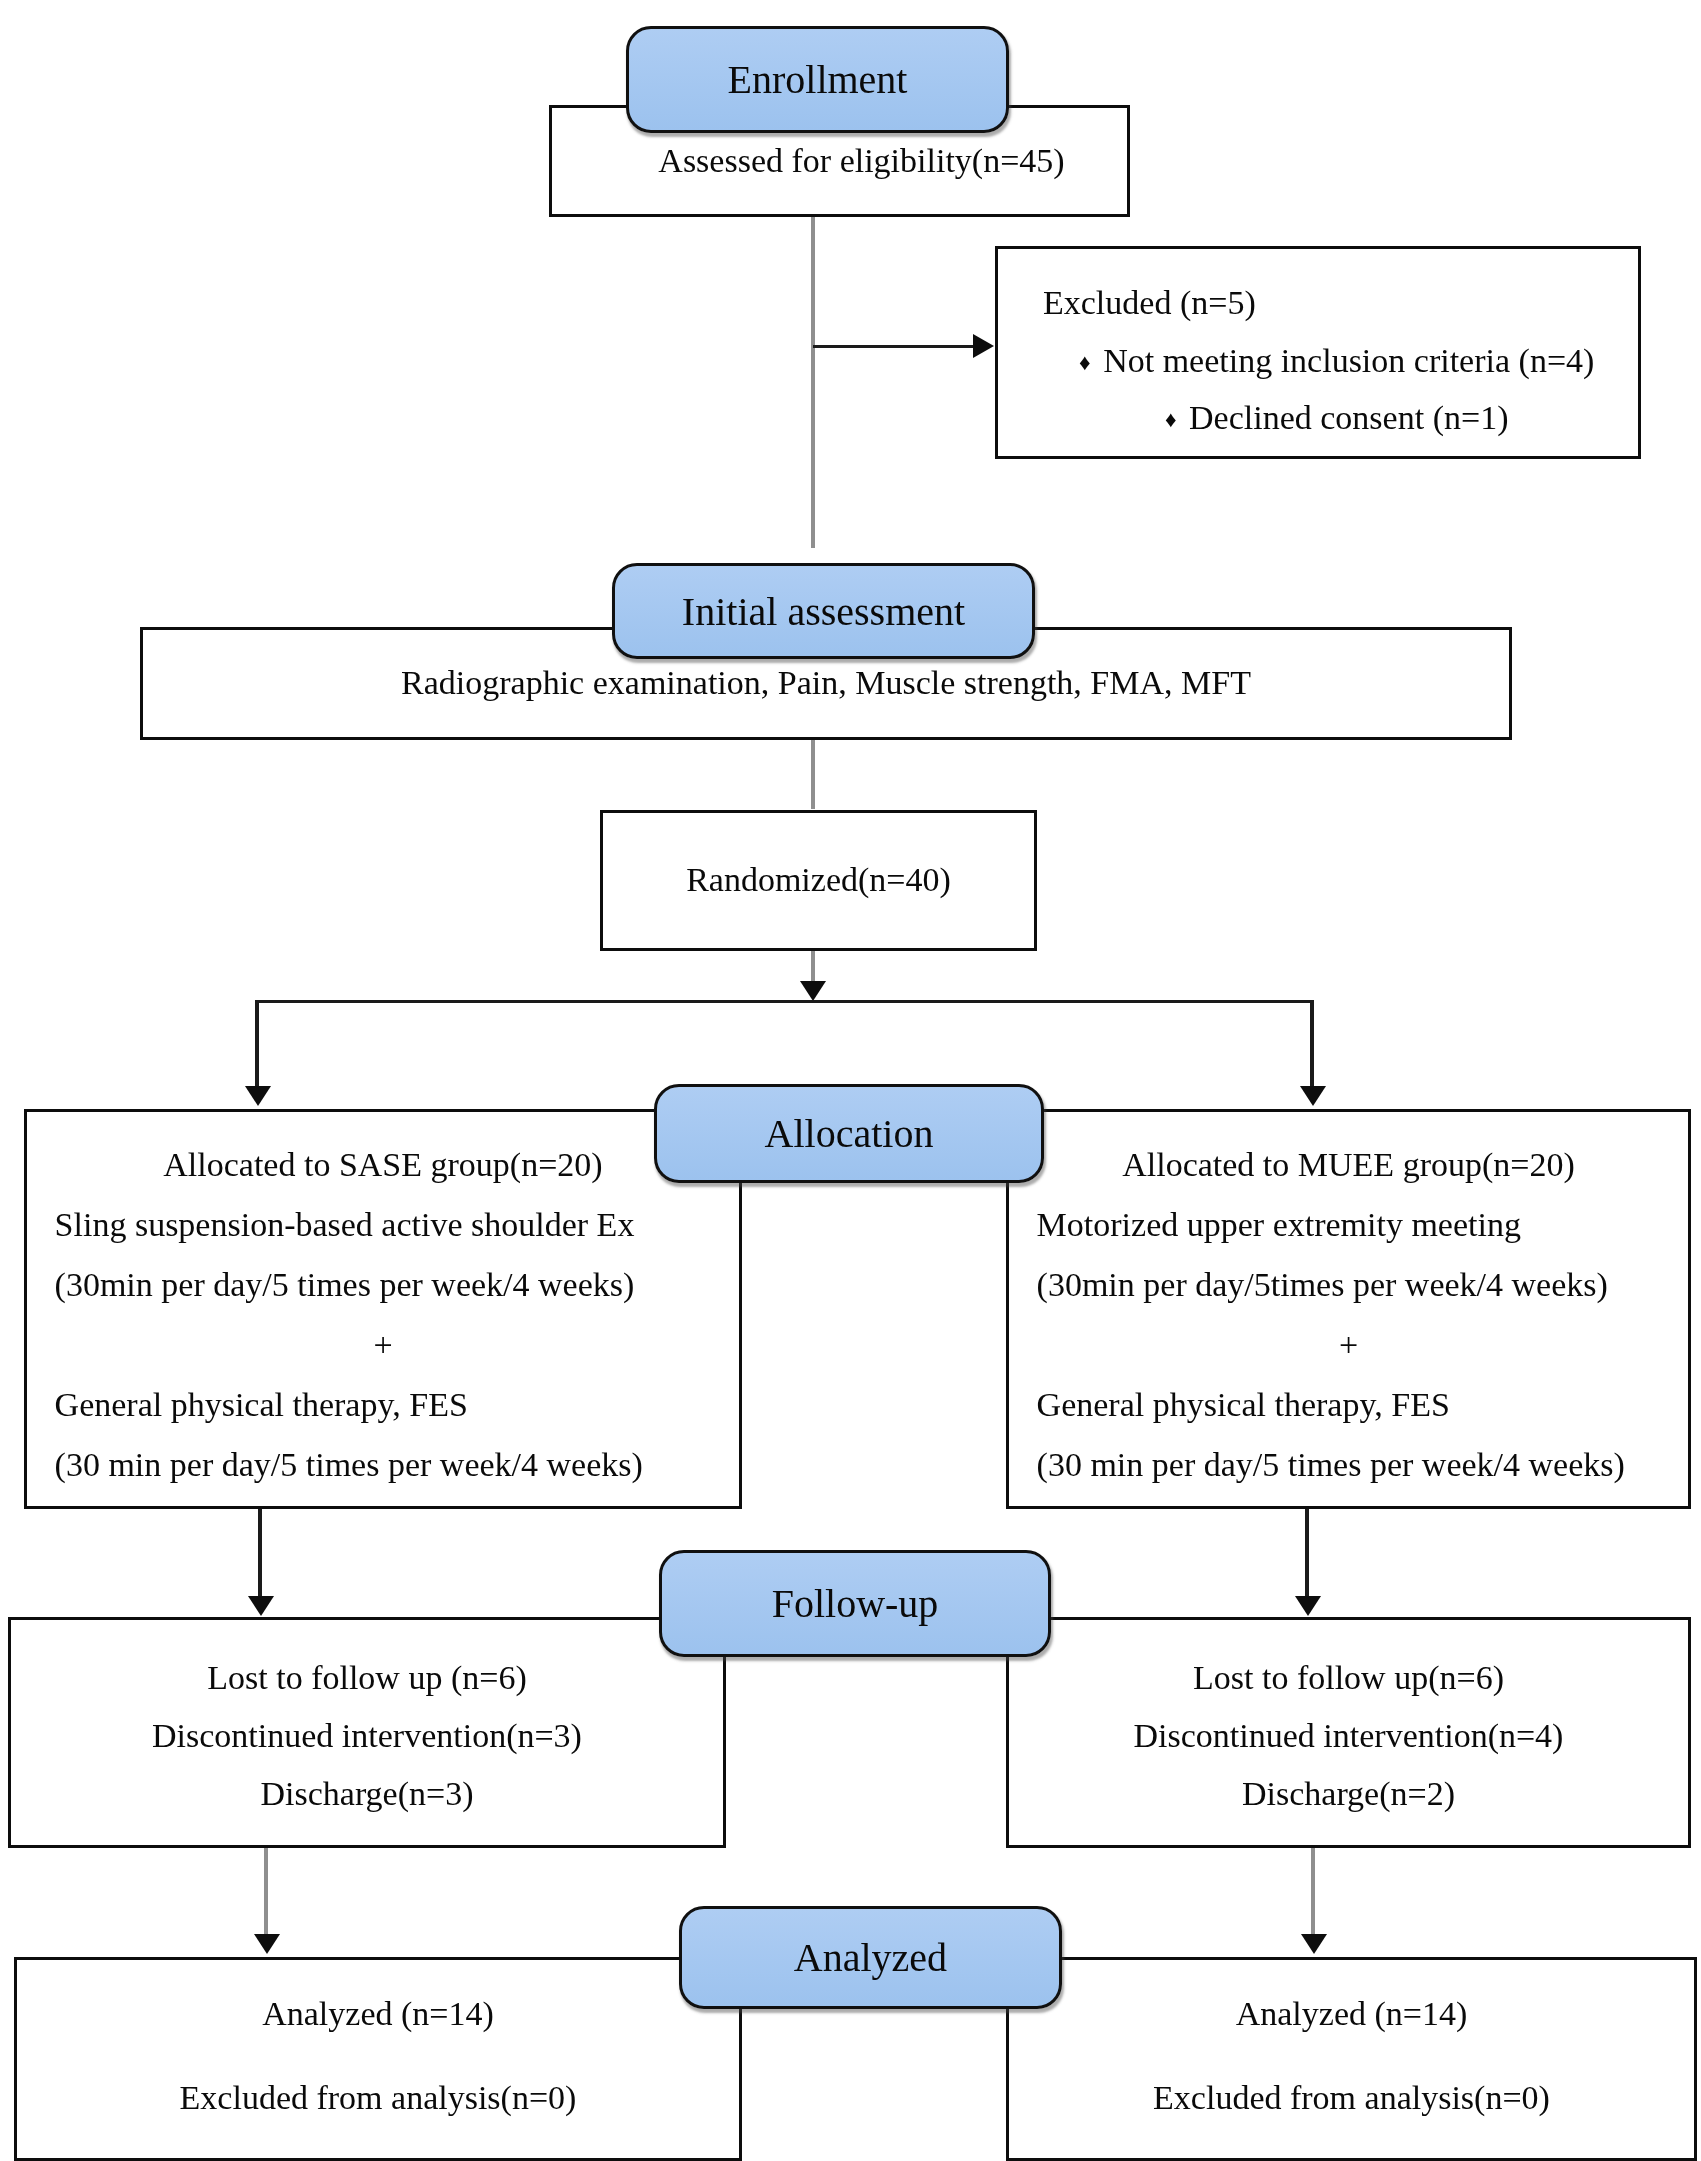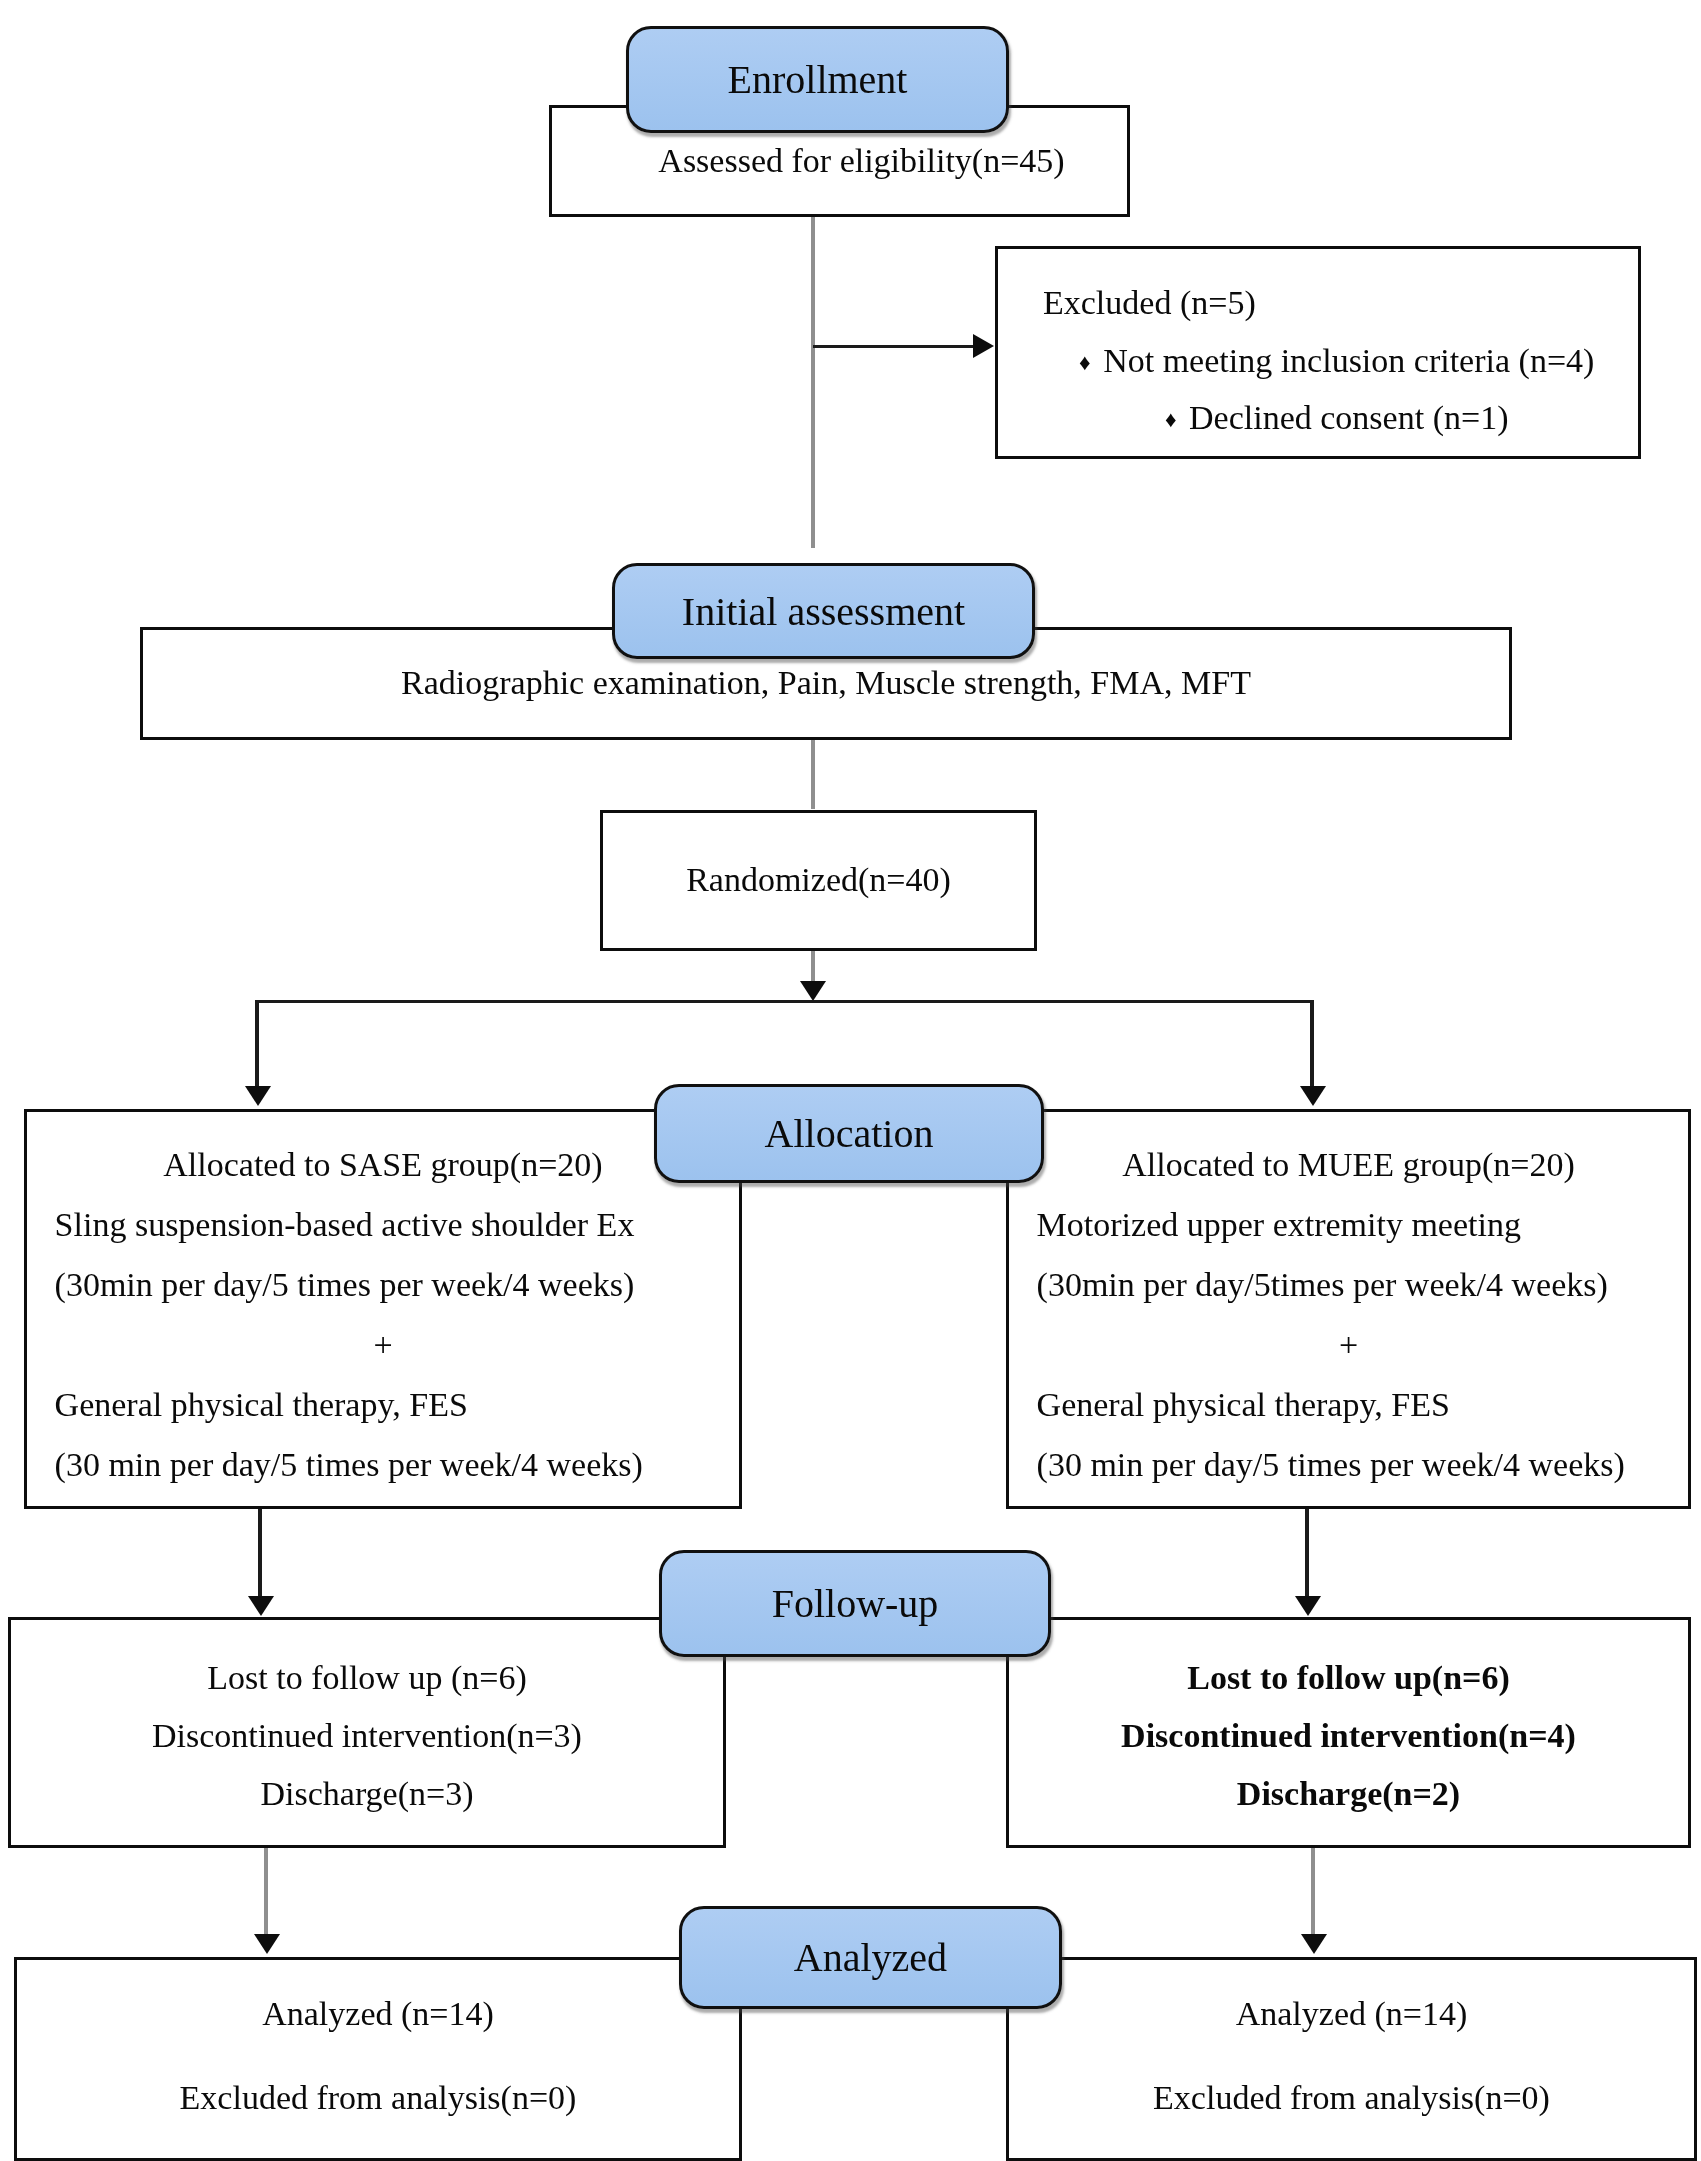--- a/index.html
+++ b/index.html
@@ -150,21 +150,21 @@
   <div class="ah-down" style="left:1295px;top:1596px;"></div>
 
   <div class="wbox" style="left:8px;top:1617px;width:712px;height:225px;">
     <div class="stack fu-stack">
       <div class="ln">Lost to follow up (n=6)</div>
       <div class="ln">Discontinued intervention(n=3)</div>
       <div class="ln">Discharge(n=3)</div>
     </div>
   </div>
 
-  <div class="wbox" style="left:1006px;top:1617px;width:679px;height:225px;font-weight:bold;">
+  <div class="wbox" style="left:1006px;top:1617px;width:679px;height:225px;">
     <div class="stack fu-stack">
       <div class="ln">Lost to follow up(n=6)</div>
       <div class="ln">Discontinued intervention(n=4)</div>
       <div class="ln">Discharge(n=2)</div>
     </div>
   </div>
 
   <div class="stage" style="left:659px;top:1535px;width:386px;height:101px;">
     <span>Follow-up</span>
   </div>

